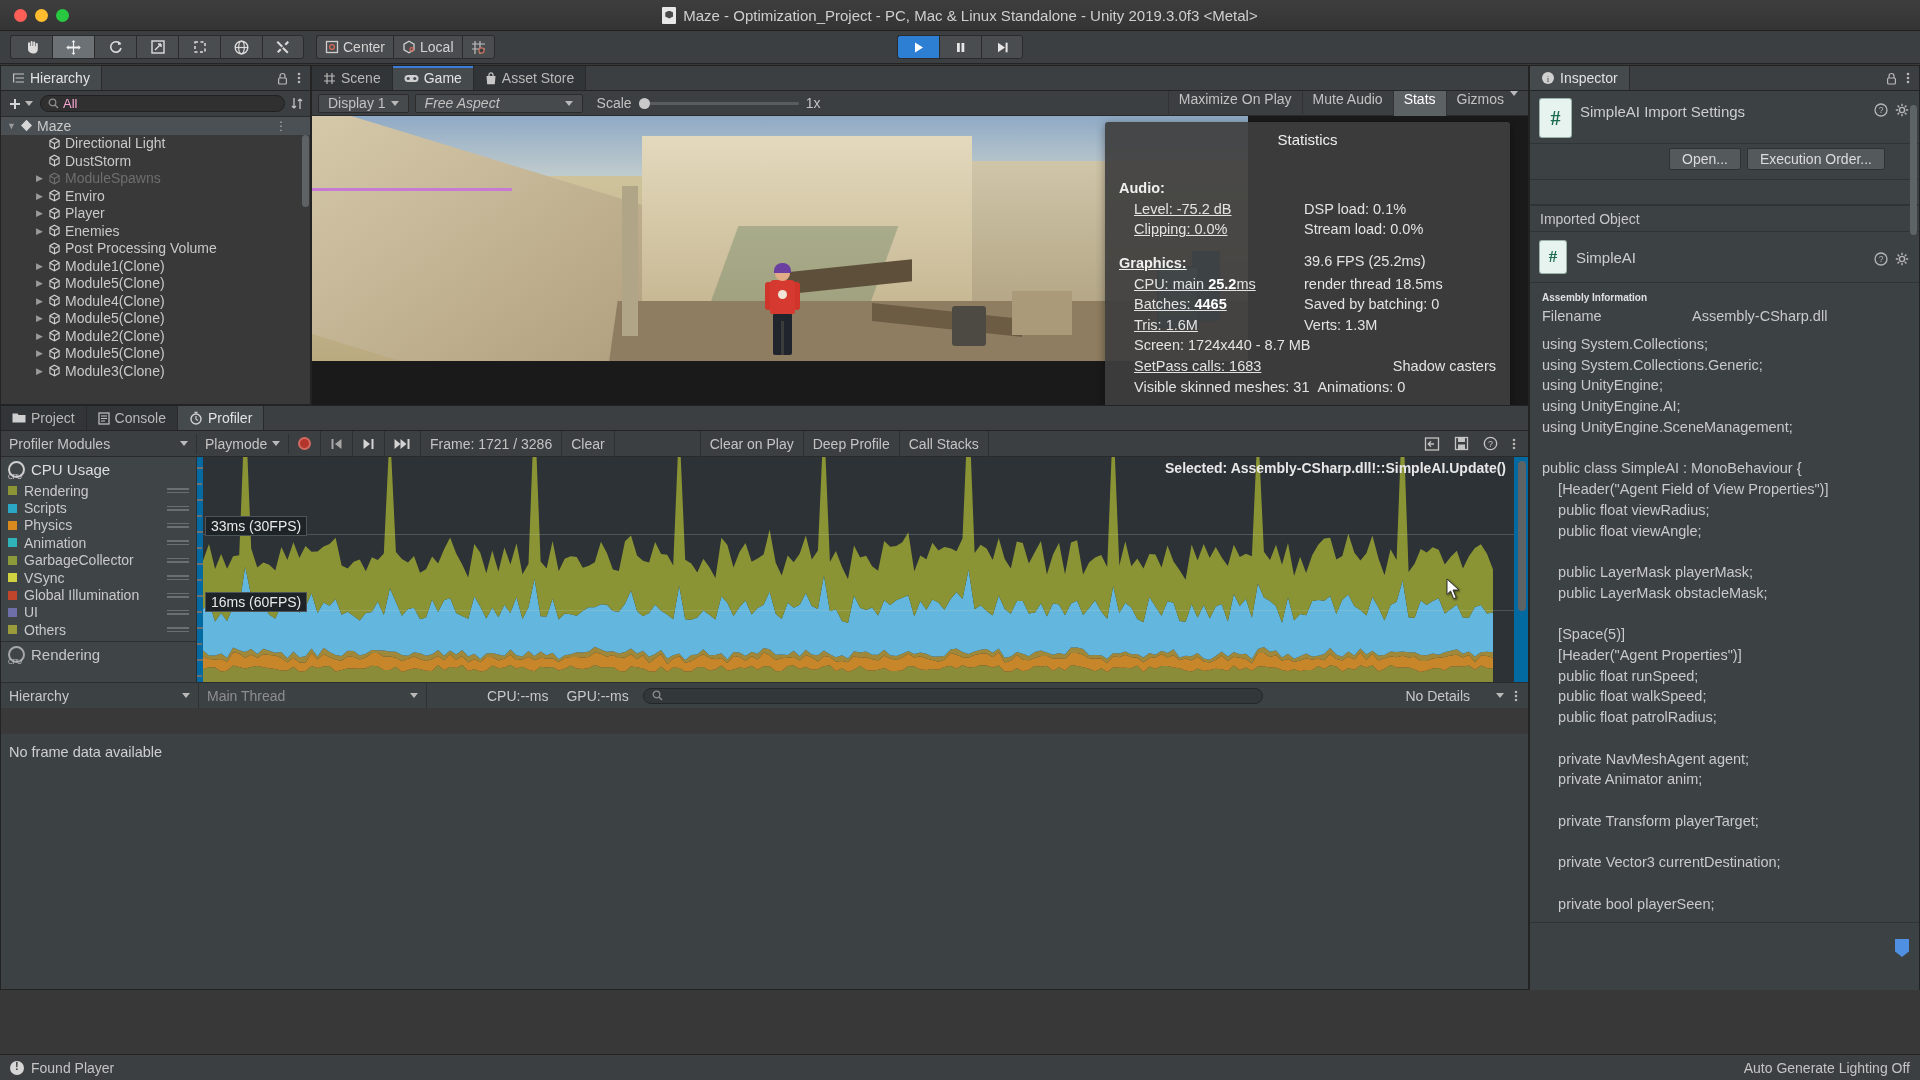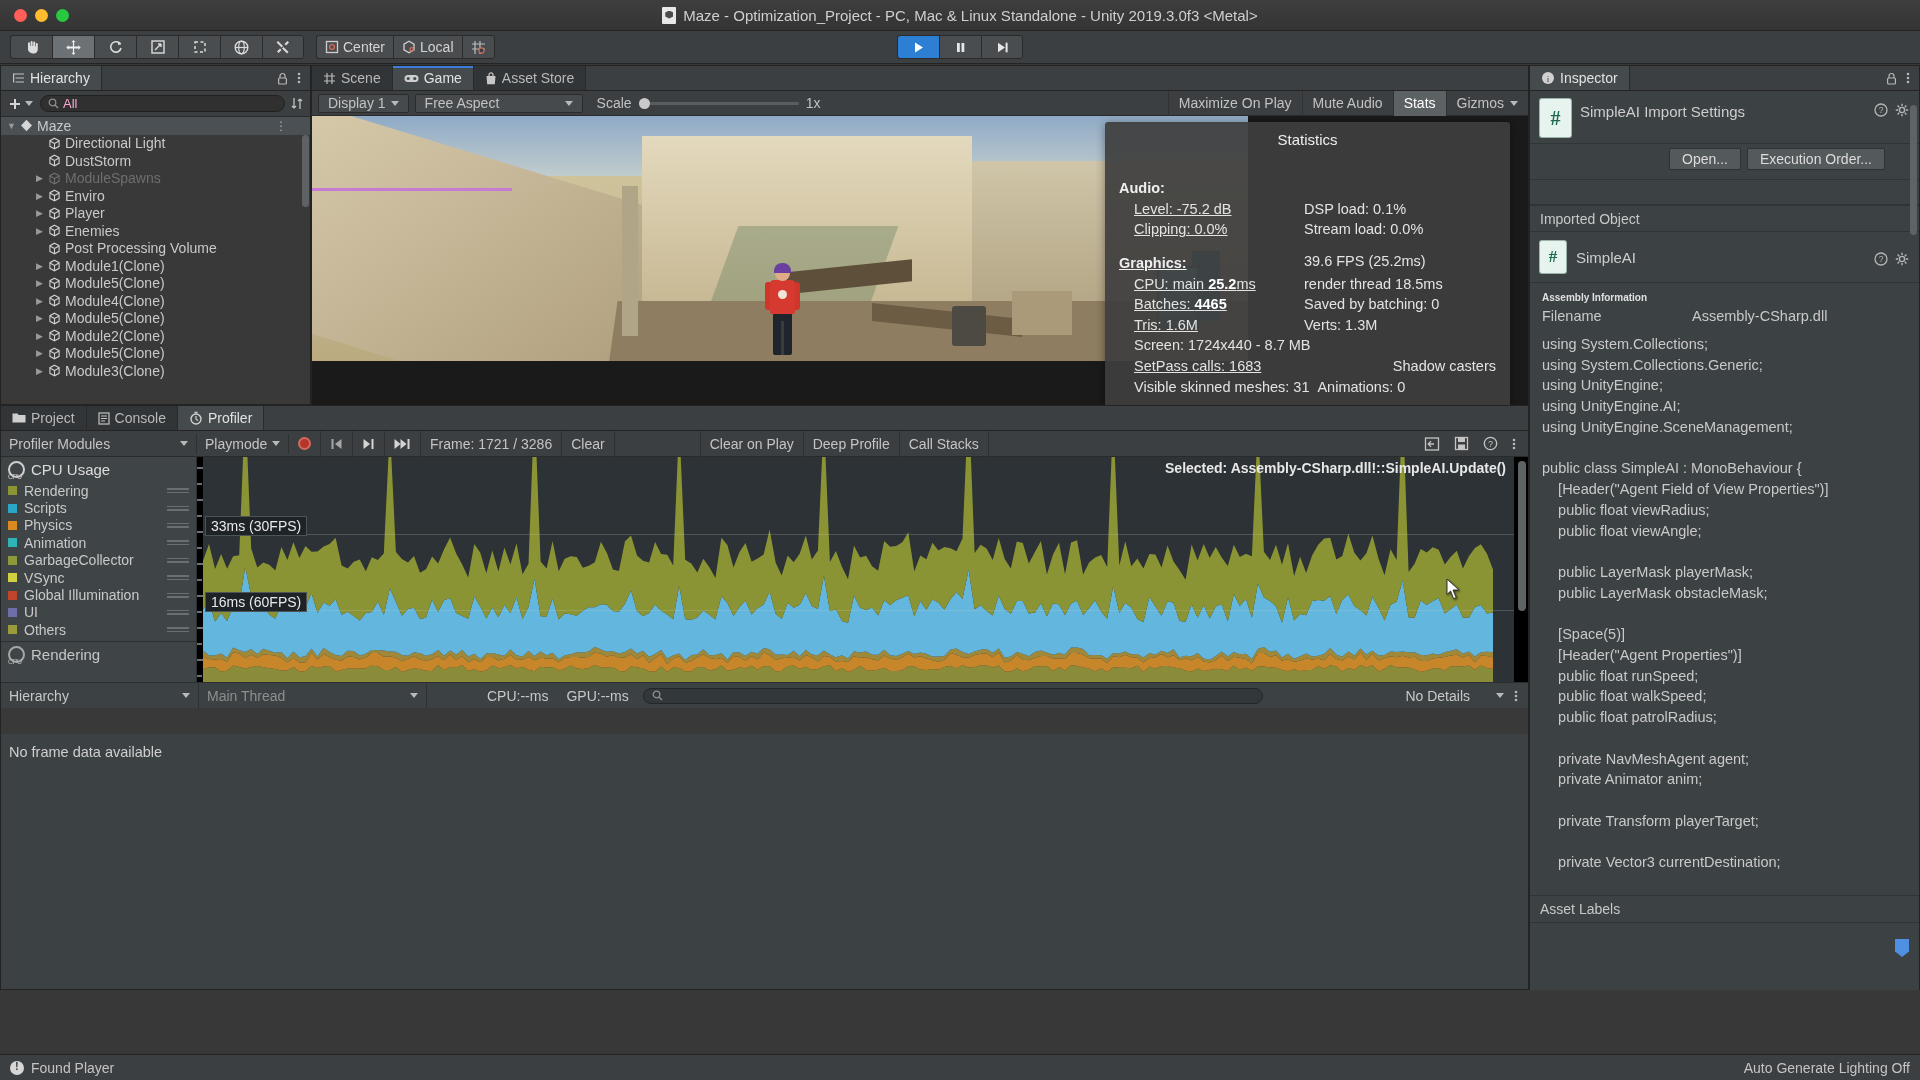--- a/index.html
+++ b/index.html
@@ -114,26 +114,26 @@
   .hrow.dim{ color:#6e6e6e; }
   .arrow{ width:9px;height:9px;color:#9a9a9a;font-size:9px;display:flex;align-items:center;justify-content:center;}
   .goico{ width:13px;height:13px;flex:none; }
   .hscroll{ position:absolute; right:1px; top:2px; width:7px; height:285px; }
   .hscroll .thumb{ position:absolute; top:16px; width:7px; height:72px; background:#5e6264; border-radius:4px;}
 
   
   #gameview { left:311px; top:65px; width:1218px; height:340px; }
   .g-toolbar{ height:25px; background:#3c3f41; display:flex; align-items:center; gap:0; font-size:14px; color:#c2c2c2; border-bottom:1px solid #2a2a2a;}
   .gsel{ display:flex;align-items:center;gap:5px;padding:0 9px;height:19px;background:#464a4c;border:1px solid #2b2b2b;border-radius:2px;margin-left:6px;}
-  .gsel.wide{ width:168px; justify-content:space-between;}
+  .gsel.wide{ width:168px; justify-content:space-between;font-style:italic;}
   .scalewrap{ display:flex;align-items:center;gap:7px;margin-left:14px;}
   .slider{ width:160px;height:3px;background:#5a5d5f;border-radius:2px;position:relative;}
   .slider .knob{ position:absolute;left:0;top:-4px;width:11px;height:11px;border-radius:50%;background:#c9c9c9;}
   .gright{ margin-left:auto; display:flex; align-items:stretch; height:25px; }
-  .gbtn{ display:flex;align-items:center;padding:0 10px;font-size:14px;color:#c2c2c2;border-left:1px solid #323232;}
+  .gbtn{ display:flex;padding:0 10px;font-size:14px;color:#c2c2c2;border-left:1px solid #323232;}
   .gbtn.on{ background:#5c6164; color:#fff; }
   .gameport{ position:relative; width:100%; height:313px; background:#1a1a1a; overflow:hidden; }
 
   
   .scene{ position:absolute; left:0; top:0; width:936px; height:245px; overflow:hidden; background:#9fb8cf; }
   .sky{ position:absolute;left:0;top:0;width:100%;height:78px;background:linear-gradient(#8faac6,#cfd6cf); }
   .ground{ position:absolute;left:0;top:60px;width:100%;height:200px;background:linear-gradient(#cfc39c,#b9a87e); }
   .wall-l{ position:absolute;left:-40px;top:40px;width:420px;height:230px;background:linear-gradient(135deg,#d9cdae,#a79574);
            transform:skewY(17deg); }
   .wall-r{ position:absolute;left:330px;top:20px;width:330px;height:170px;background:linear-gradient(#e3d9bd,#c7b893); }
@@ -216,21 +216,21 @@
   .pf-main{ display:flex; height:225px; }
   .pf-modules{ width:196px; background:#3f4447; border-right:1px solid #2b2f31; }
   .mod-hdr{ display:flex; align-items:center; gap:6px; height:25px; padding:0 7px; font-size:15px; color:#dcdcdc; }
   .cpuico{ width:17px;height:17px;border-radius:50%;border:2px solid #cfcfcf;position:relative;}
   .cpuico:after{content:"CPU";position:absolute;left:-2px;top:10px;font-size:7px;color:#cfcfcf;letter-spacing:-.3px;}
   .mrow{ display:flex; align-items:center; gap:7px; height:17.4px; padding:0 7px; font-size:14px; color:#c9c9c9;}
   .swatch{ width:9px;height:9px;flex:none; }
   .mlines{ margin-left:auto; width:22px; }
   .mlines div{ height:1.5px; background:#6a6f71; margin:2px 0; }
   .mod-div{ height:1px; background:#2b2f31; margin-top:2px; }
-  .pf-chart{ flex:1; position:relative; background:#000000; }
+  .pf-chart{ flex:1; position:relative; background:#0369a1; }
   .pf-ruler{ position:absolute; left:0; top:0; width:6px; height:100%; }
   .chart-area{ position:absolute; left:6px; top:0; right:14px; bottom:0; background:#2c3235; overflow:hidden;}
   .sel-label{ position:absolute; right:22px; top:3px; font-size:14px; font-weight:bold; color:#e8e8e8; z-index:5;}
   .fps-label{ position:absolute; background:#1d2326; color:#e9e9e9; font-size:14px; padding:1px 5px;
               border:1px solid #4d5457; z-index:4;}
   .gridline{ position:absolute; left:0; right:0; height:1px; background:rgba(200,210,200,.22); }
   .pf-vscroll{ position:absolute; right:2px; top:4px; width:8px; height:215px;}
   .pf-vscroll .thumb{ position:absolute; top:0; width:8px; height:150px; background:#5e6365; border-radius:4px;}
   .pf-bottombar{ height:26px; background:#3c4144; border-top:1px solid #2a2e30; display:flex;
                  align-items:center; font-size:14px; color:#c8c8c8;}
@@ -999,23 +999,20 @@
     private Vector3 currentDestination;
 
     private bool playerSeen;
 
     private enum State {Wandering, Chasing};
     private State currentState;</div>
       <div class="ins-scroll">
           <div class="thumb"></div>
         </div>
       <div class="asset-labels">
-        <div class="al-hdr">
-          <span>Asset Labels</span>
-        </div>
         <div class="al-body">
           <span class="tagico"></span>
         </div>
       </div>
     </div>
   </div>
 
   <div class="statusbar">
     <span class="warnico"></span>
     <span>Found Player</span>

